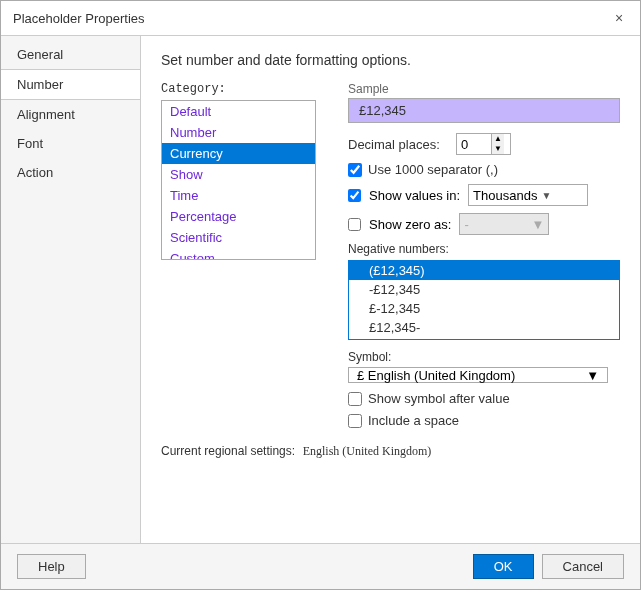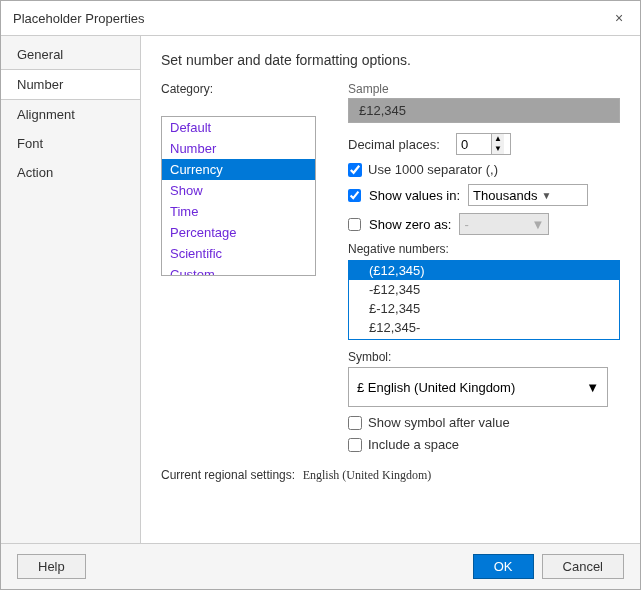--- a/index.html
+++ b/index.html
@@ -71,21 +71,22 @@
       background: #fff;
     }
     .main-title {
       font-size: 14px;
       color: #333;
       margin-bottom: 14px;
     }
     .category-label {
       font-size: 12px;
       color: #333;
-      margin-bottom: 20px;
+      margin-bottom: 4px;
+      font-family: Liberation Mono, monospace;
     }
     .category-list {
       width: 155px;
       height: 160px;
       border: 1px solid #aaa;
       background: #fff;
       overflow-y: auto;
       float: left;
       margin-right: 16px;
     }
@@ -98,21 +99,21 @@
     .category-list .item.selected {
       background: #0078d7;
       color: #ffffff;
     }
     .right-panel {
       overflow: hidden;
     }
     .sample-box {
       border: 1px solid #aaa;
       padding: 4px 10px;
-      background: #a3a3a3;
+      background: #c4b5fd;
       min-width: 220px;
       margin-bottom: 10px;
       font-size: 13px;
       color: #333;
     }
     .sample-label {
       font-size: 12px;
       color: #666;
       margin-bottom: 2px;
     }
@@ -229,21 +230,21 @@
       font-size: 12px;
       color: #333;
       margin-bottom: 3px;
     }
     .symbol-dropdown-wrap {
       margin-bottom: 8px;
     }
     .symbol-dropdown {
       border: 1px solid #aaa;
       background: #fff;
-      height: 40px;
+      height: 16px;
       font-size: 13px;
       padding: 0 8px;
       display: flex;
       align-items: center;
       justify-content: space-between;
       width: 260px;
       cursor: pointer;
     }
     .regional-text {
       font-size: 12px;

